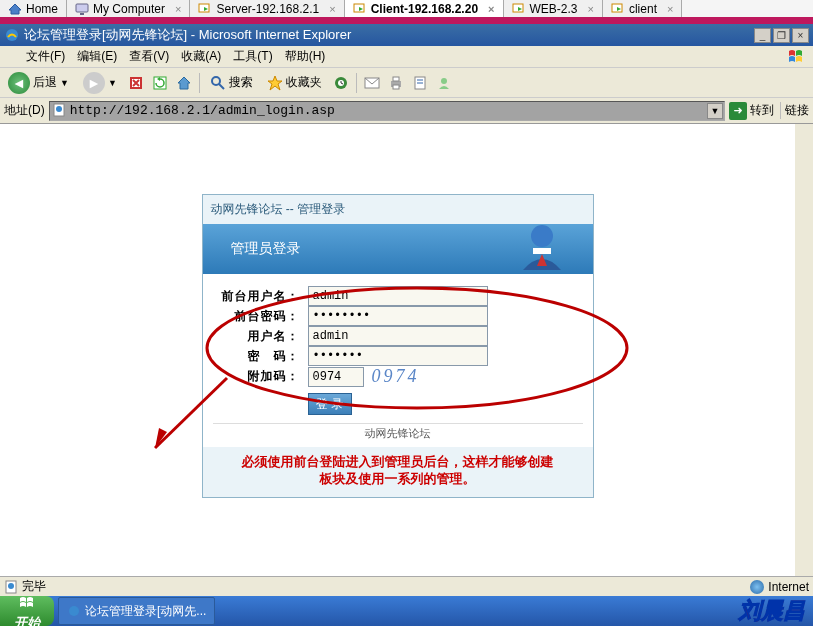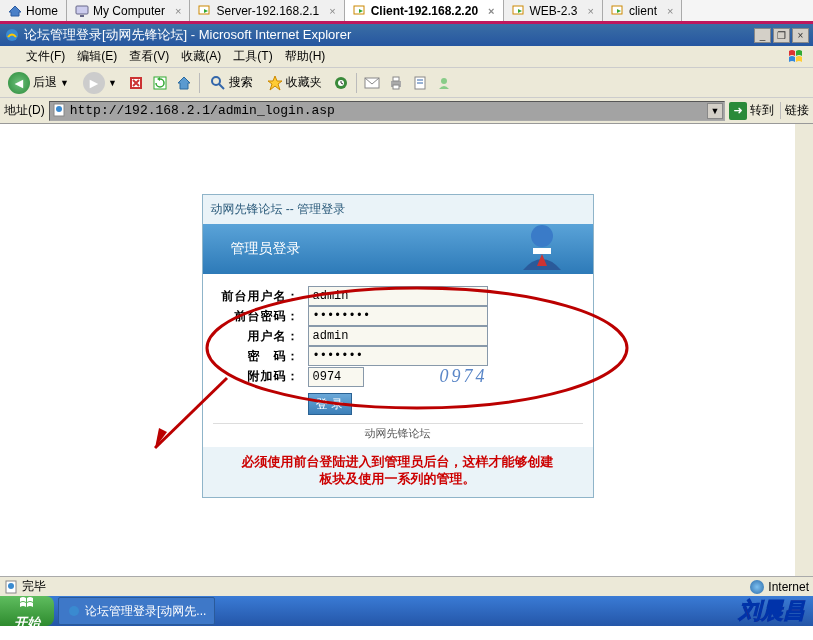--- a/index.html
+++ b/index.html
@@ -1,19 +1,19 @@
 <!DOCTYPE html>
 <html><head>
 <meta charset="utf-8">
 <style>
 * { margin: 0; padding: 0; box-sizing: border-box; font-family: "Microsoft YaHei", SimSun, sans-serif; }
 body { width: 813px; height: 640px; background: #fff; font-size: 12px; overflow: hidden; }
 
 
-.vm-tabs { display: flex; height: 24px; background: #f5f5f5; border-bottom: 3px solid #be185d; }
+.vm-tabs { display: flex; height: 24px; background: #f5f5f5; border-bottom: 7px solid #be185d; }
 .vm-tab { display: flex; align-items: center; gap: 4px; padding: 2px 8px; border-right: 1px solid #aaa; background: #f0f0f0; cursor: pointer; }
 .vm-tab.active { background: #fff; font-weight: bold; }
 .vm-tab .close { margin-left: 6px; color: #888; font-size: 11px; }
 .vm-icon { width: 14px; height: 12px; display: inline-block; }
 
 
 .titlebar { height: 22px; background: linear-gradient(#3a6ea5, #2656a0); color: #fff; display: flex; align-items: center; padding: 0 4px; font-family: "Courier New", monospace; font-size: 13px; }
 .titlebar .ie-icon { width: 16px; height: 16px; margin-right: 4px; }
 .win-btns { margin-left: auto; display: flex; gap: 2px; }
 .win-btn { width: 17px; height: 15px; background: #d4d0c8; border: 1px solid #888; display: flex; align-items: center; justify-content: center; font-size: 10px; cursor: pointer; color:#333; }
@@ -47,21 +47,21 @@
 .content { height: 452px; background: #fff; overflow: auto; position: relative; border-right: 18px solid #ece9d8; }
 
 .login-shell { width: 392px; margin: 70px auto 0; border: 1px solid #8fb4c9; background: #eaf3f8; }
 .login-top { padding: 6px 8px; color: #2a5a7a; font-size: 12px; }
 .login-hdr { height: 50px; background: linear-gradient(#5aa3d8, #2d7ab8); position: relative; display: flex; align-items: center; padding-left: 28px; color: #fff; font-size: 14px; }
 .login-hdr .avatar { position: absolute; right: 22px; top: -6px; width: 58px; height: 58px; }
 .login-body { background: #fff; padding: 12px 10px 6px; position: relative; }
 .frm { display: grid; grid-template-columns: 95px 180px; align-items: center; }
 .frm label { text-align: right; padding-right: 8px; font-weight: bold; font-size: 12px; letter-spacing: 1px; }
 .frm input[type=text], .frm input[type=password] { height: 20px; border: 1px solid #8899aa; background: #f9f8f0; padding: 0 4px; font-size: 12px; font-family: "Courier New", monospace; }
-.frm .captcha-row { display: flex; gap: 8px; align-items: center; justify-content: space-between; }
+.frm .captcha-row { display: flex; gap: 8px; align-items: center; }
 .frm .captcha-row input { width: 56px; }
 .captcha-img { font-family: "Comic Sans MS", cursive; font-size: 18px; color: #5a86c7; letter-spacing: 3px; font-style: italic; }
 .login-btn { margin: 6px 0 4px 95px; width: 44px; height: 22px; background: linear-gradient(#6aa8d8, #3c7fb8); color: #fff; border: 1px solid #2a6294; cursor: pointer; font-size: 12px; }
 .login-footer { text-align: center; font-size: 11px; color: #555; border-top: 1px solid #ddd; margin-top: 4px; padding-top: 2px; }
 
 .note { color: #c00; font-weight: bold; text-align: center; padding: 6px 20px 10px; font-size: 13px; line-height: 17px; }
 
 
 .annot { position: absolute; top: 4px; left: -66px; width: 520px; height: 200px; pointer-events: none; }
 

